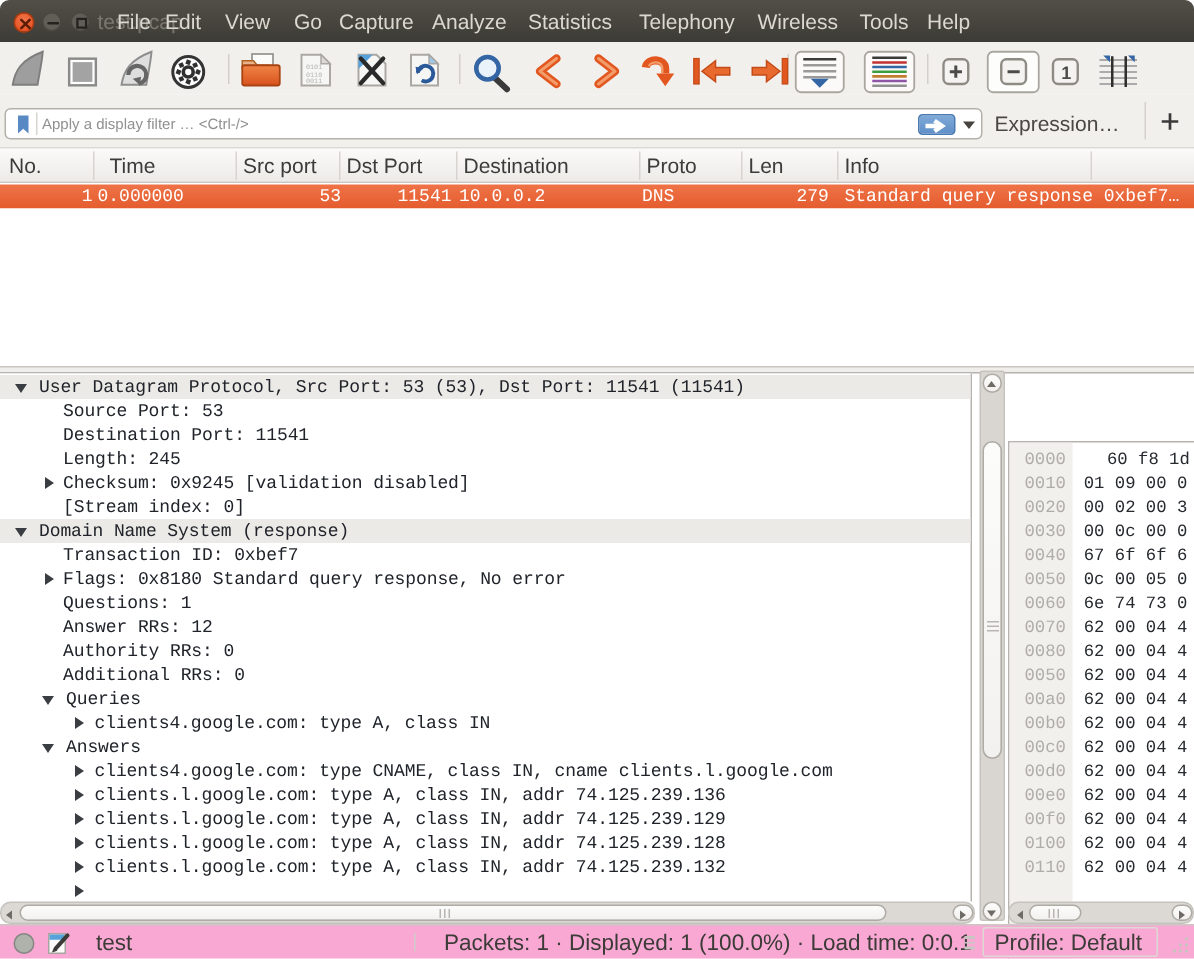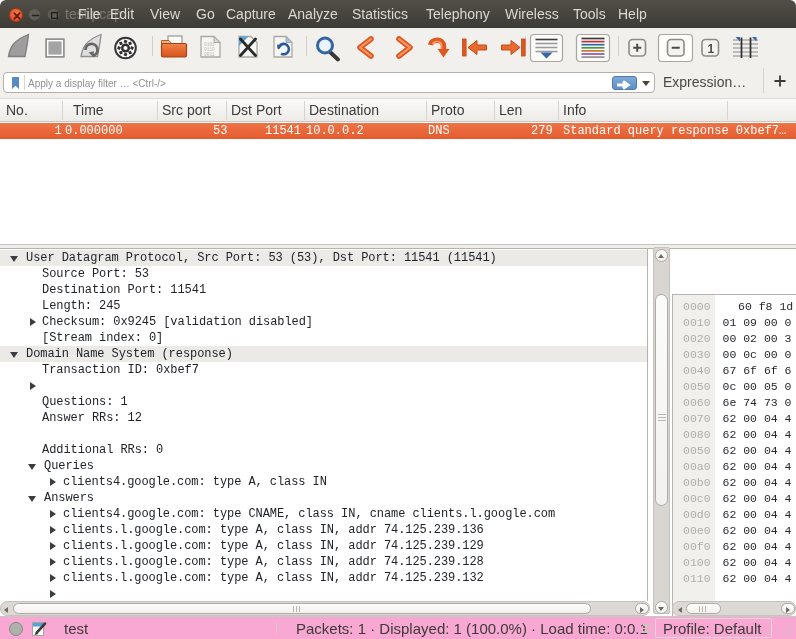--- a/index.html
+++ b/index.html
@@ -292,26 +292,30 @@
     </div>
     <div class="drow grey" style="top:97px">
       <div class="tri-d" style="left:10px"></div>
       <span class="dtext" style="left:26px">Domain Name System (response)</span>
     </div>
     <div class="drow" style="top:113px">
       <span class="dtext" style="left:42px">Transaction ID: 0xbef7</span>
     </div>
     <div class="drow" style="top:129px">
       <div class="tri-r" style="left:30px"></div>
+      <span class="dtext" style="left:42px">Flags: 0x8180 Standard query response, No error</span>
     </div>
     <div class="drow" style="top:145px">
       <span class="dtext" style="left:42px">Questions: 1</span>
     </div>
     <div class="drow" style="top:161px">
       <span class="dtext" style="left:42px">Answer RRs: 12</span>
+    </div>
+    <div class="drow" style="top:177px">
+      <span class="dtext" style="left:42px">Authority RRs: 0</span>
     </div>
     <div class="drow" style="top:193px">
       <span class="dtext" style="left:42px">Additional RRs: 0</span>
     </div>
     <div class="drow" style="top:209px">
       <div class="tri-d" style="left:28px"></div>
       <span class="dtext" style="left:44px">Queries</span>
     </div>
     <div class="drow" style="top:225px">
       <div class="tri-r" style="left:50px"></div>

